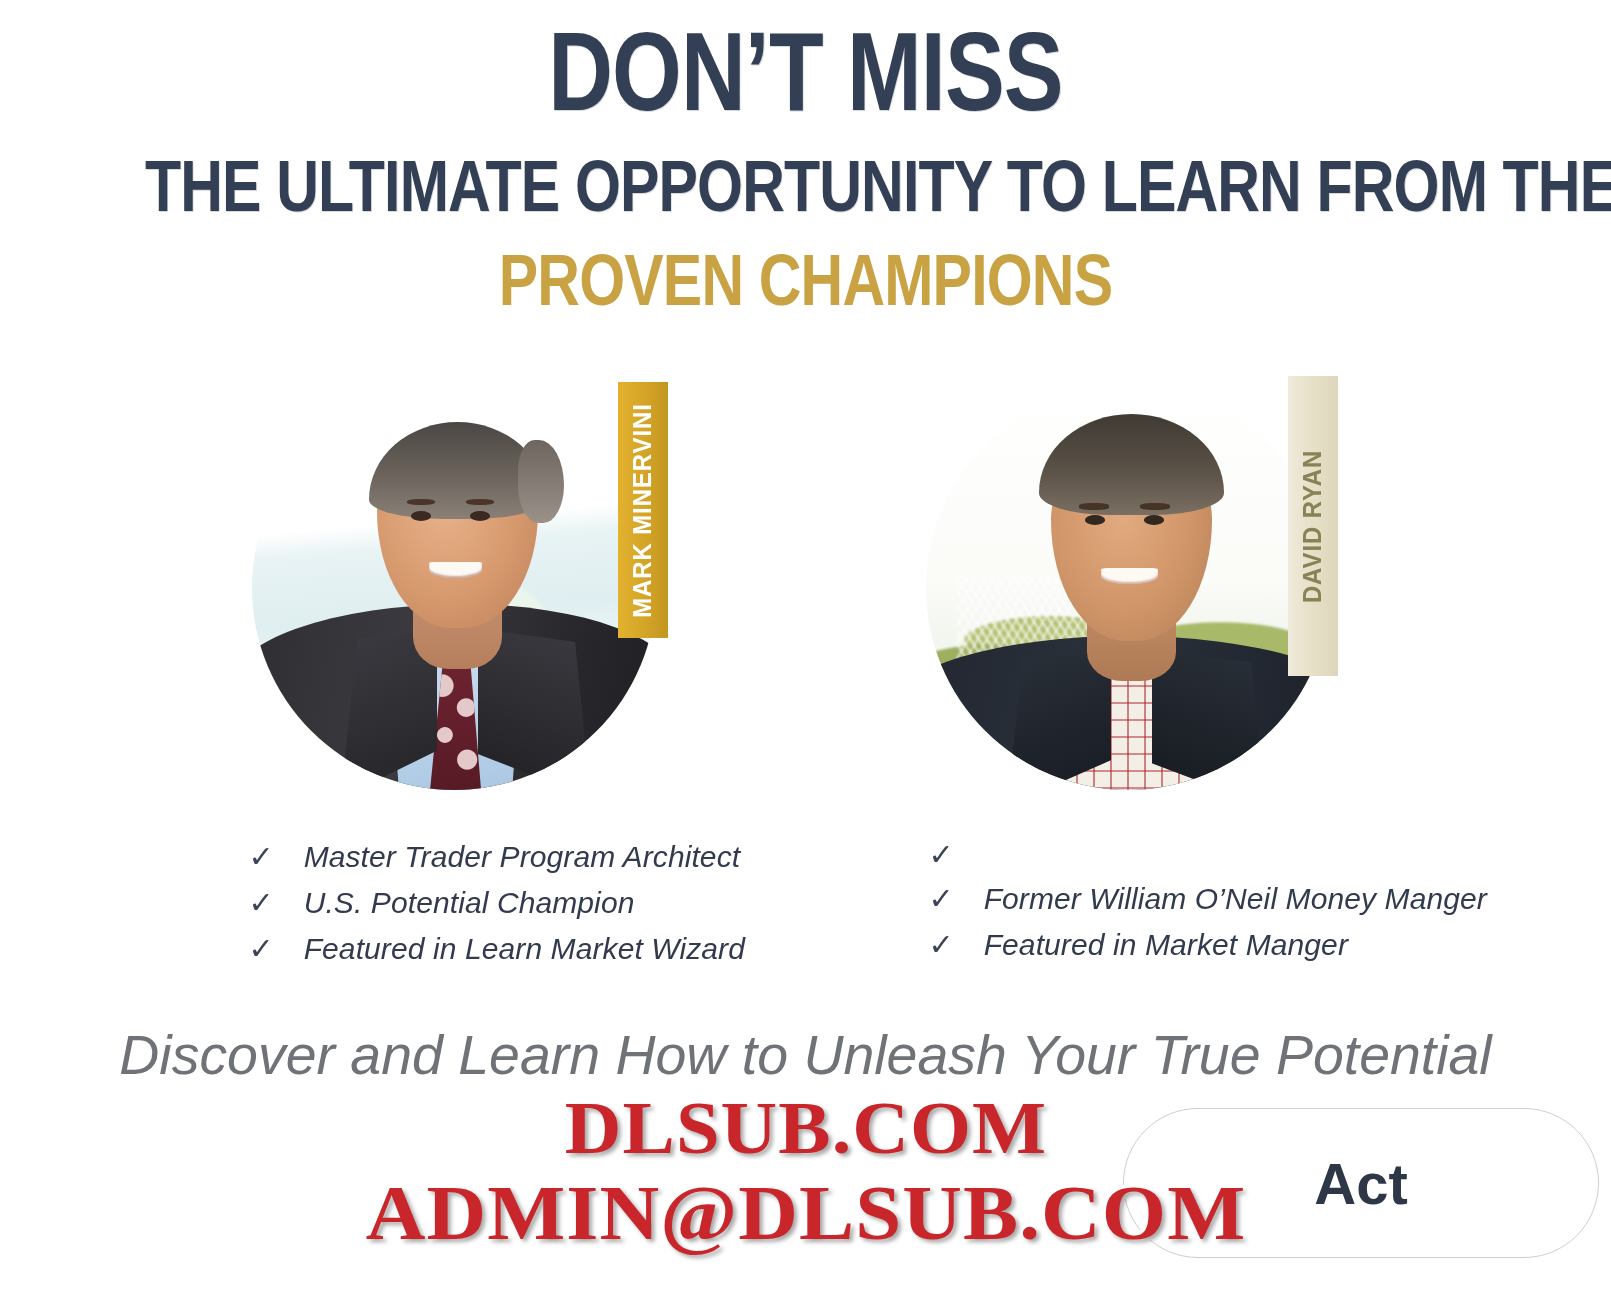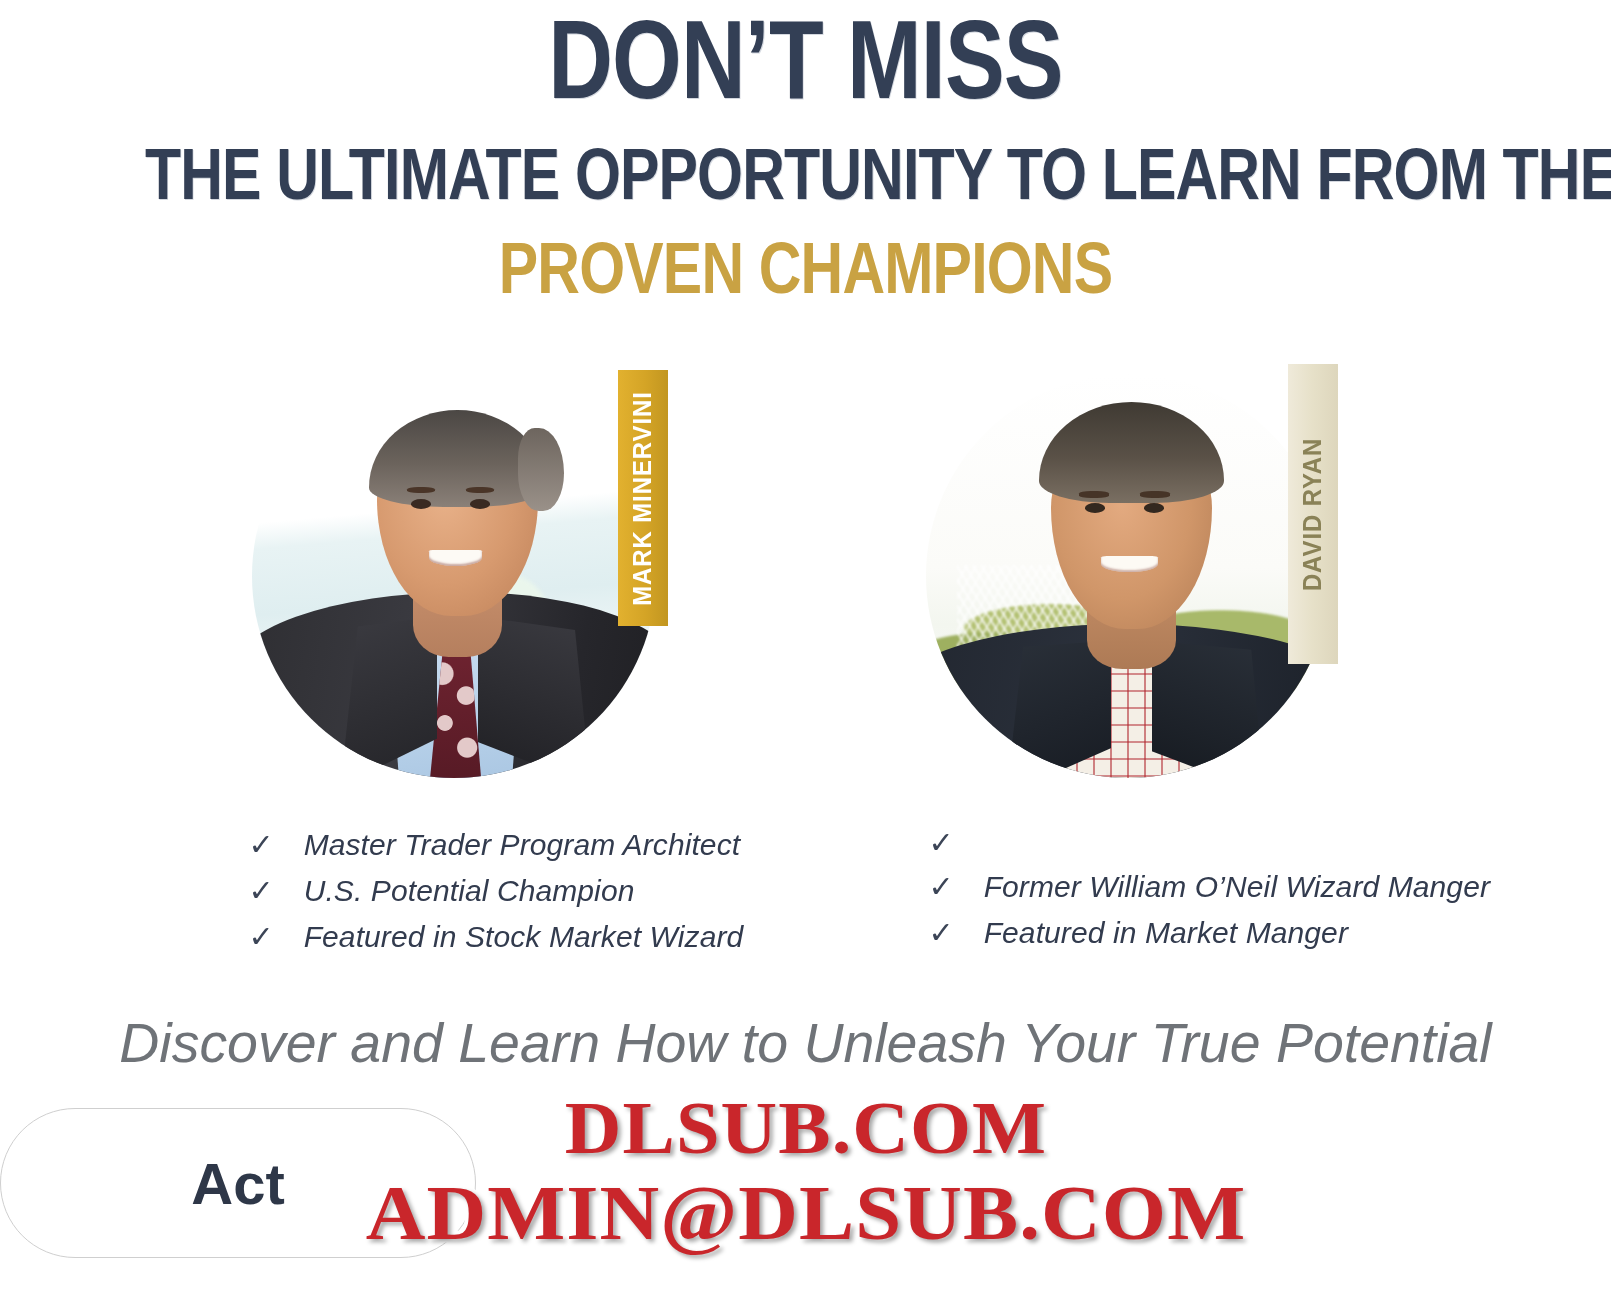--- a/index.html
+++ b/index.html
@@ -5,21 +5,21 @@
 <style>
   * { margin:0; padding:0; box-sizing:border-box; }
   html,body { background:#ffffff; }
   body {
     width:1611px; height:1291px;
     font-family:"Liberation Sans", sans-serif;
     overflow:hidden; position:relative;
   }
 
   
-  .headline-block { width:100%; padding-top:4px; text-align:center; }
+  .headline-block { width:100%; padding-top:16px; text-align:center; }
 
   .hl-line {
     font-family:"Liberation Sans Narrow","Liberation Sans", sans-serif;
     font-weight:bold;
     text-transform:uppercase;
     color:#333f55;
     letter-spacing:-1px;
     white-space:nowrap;
     line-height:1.0;
   }
@@ -317,22 +317,22 @@
     font-weight:300;
     color:#6f7378;
     white-space:nowrap;
     letter-spacing:0px;
     transform:scaleX(0.99);
   }
 
   
   .cta-zone {
     position:absolute;
-    left:0; right:1px; top:1108px;
-    display:flex; justify-content:flex-start;
+    left:0; right:12px; top:1108px;
+    display:flex; justify-content:flex-end;
   }
   .cta-button {
     width:476px; height:150px;
     border:1px solid #cfcfcf;
     border-radius:78px;
     background:#ffffff;
     display:flex; align-items:center; justify-content:center;
     gap:14px;
   }
   .cta-act {
@@ -440,31 +440,31 @@
     <div class="bullet">
       <span class="check">✓</span>
       <span class="bullet-text">Master Trader Program Architect</span>
     </div>
     <div class="bullet">
       <span class="check">✓</span>
       <span class="bullet-text">U.S. Potential Champion</span>
     </div>
     <div class="bullet">
       <span class="check">✓</span>
-      <span class="bullet-text">Featured in Stock Market Wizard</span>
+      <span class="bullet-text">Featured in Learn Market Wizard</span>
     </div>
   </div>
 
   <div class="bullets">
     <div class="bullet">
       <span class="check">✓</span>
     </div>
     <div class="bullet">
       <span class="check">✓</span>
-      <span class="bullet-text">Former William O’Neil Wizard Manger</span>
+      <span class="bullet-text">Former William O’Neil Money Manger</span>
     </div>
     <div class="bullet">
       <span class="check">✓</span>
       <span class="bullet-text">Featured in Market Manger</span>
     </div>
   </div>
 
 </div>
 
 <div class="tagline">Discover and Learn How to Unleash Your True Potential</div>

